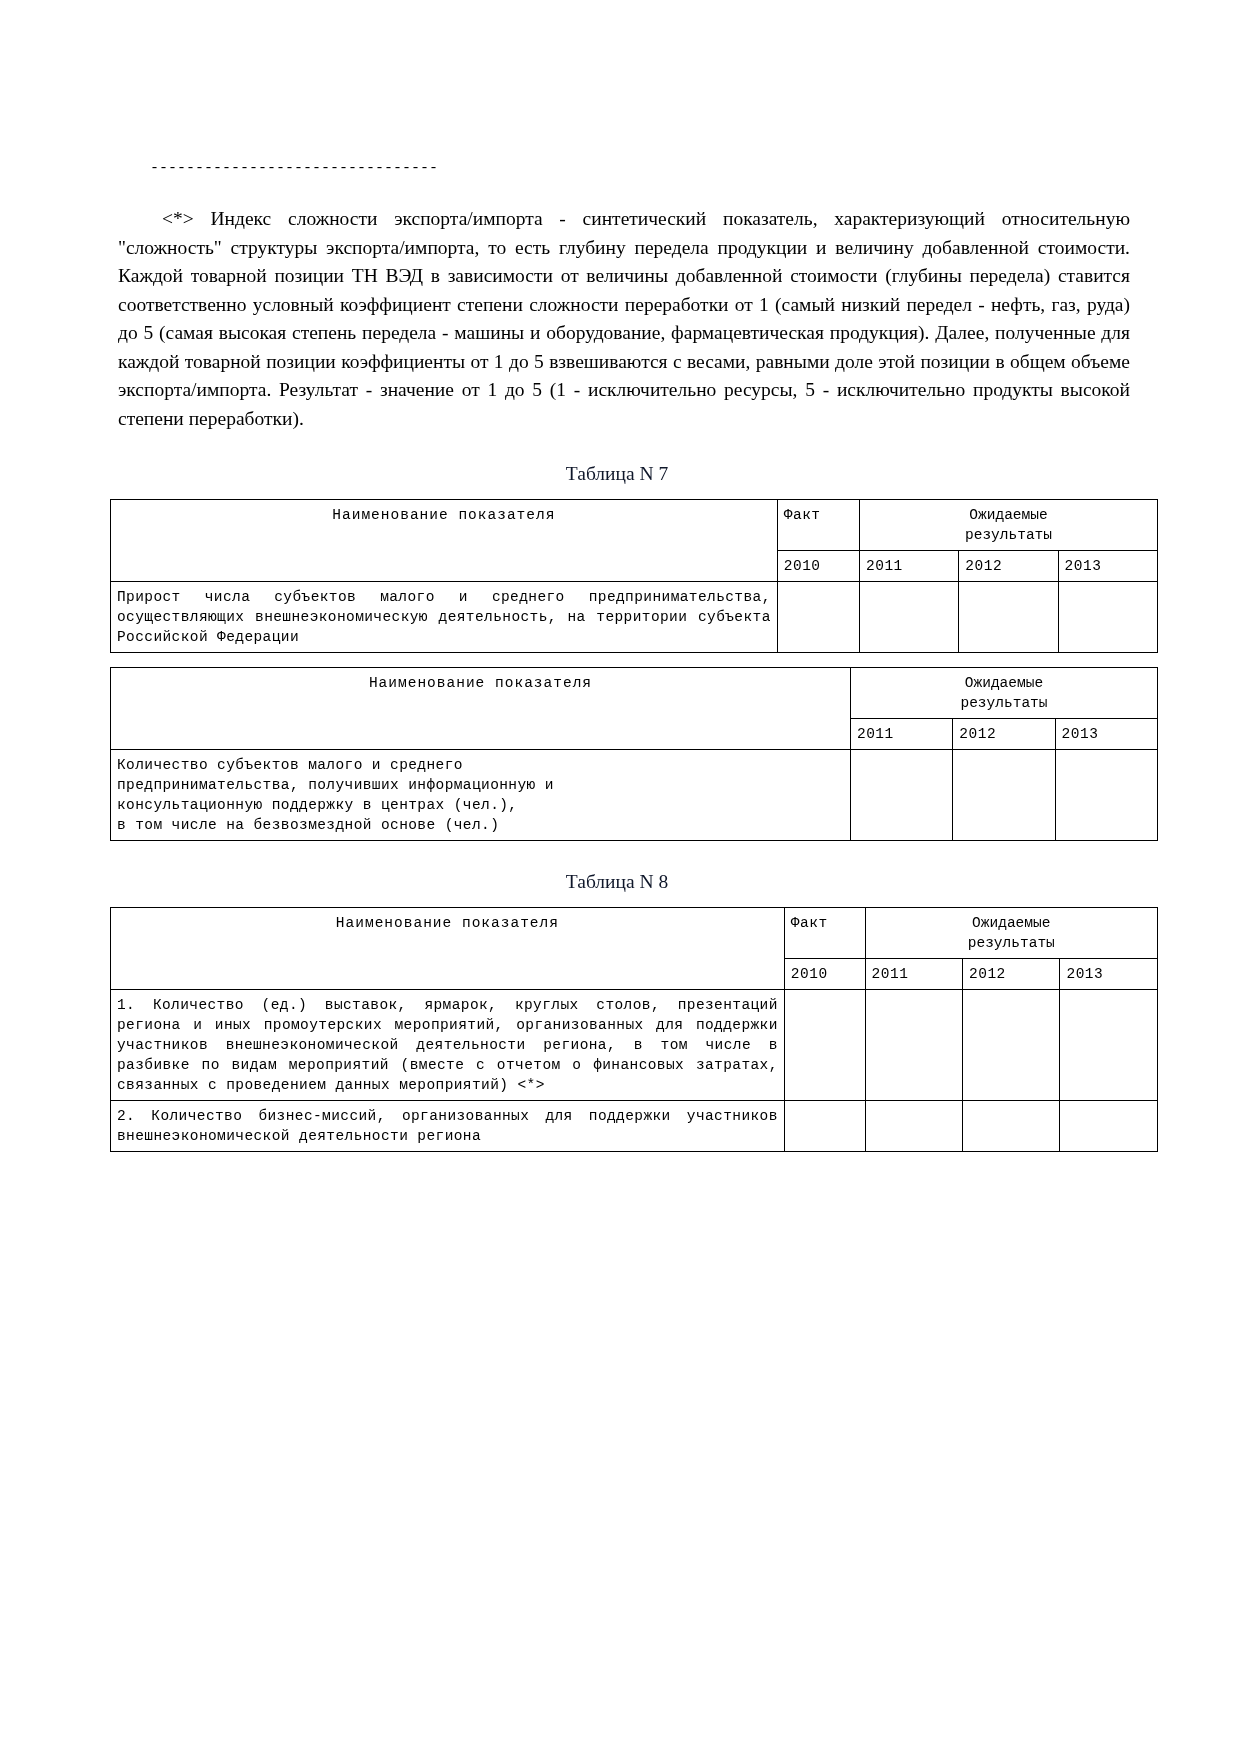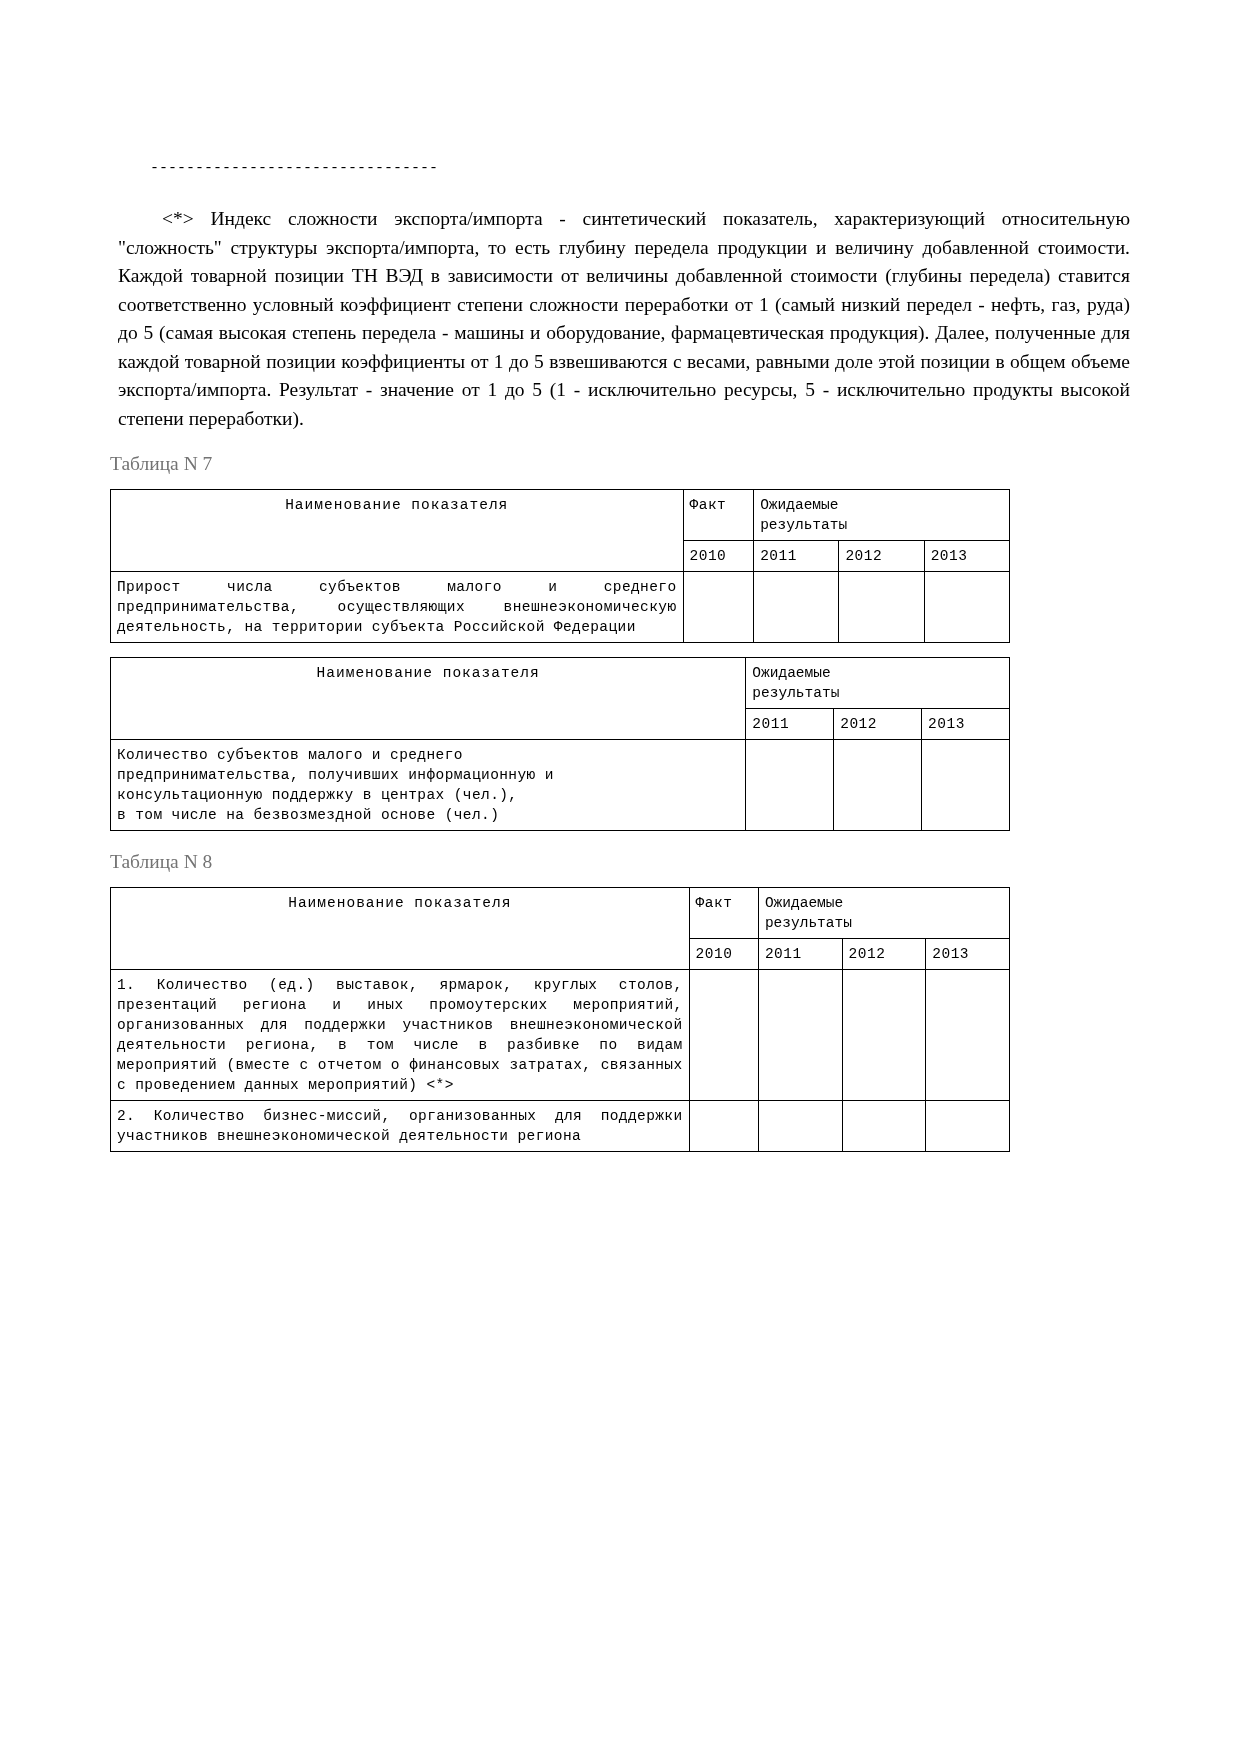--- a/index.html
+++ b/index.html
@@ -39,44 +39,44 @@
     text-align: justify;
     text-indent: 44px;
     margin-top: 28px;
     margin-left: 8px;
     margin-right: 0px;
     hyphens: none;
   }
   .table-caption {
     font-family: "Liberation Serif", serif;
     font-size: 19.5px;
-    color: #737373;
-    text-align: left;
-    margin-top: 20px;
+    color: #0f172a;
+    text-align: center;
+    margin-top: 30px;
     margin-right: 6px;
   }
   table.doc {
     border-collapse: collapse;
-    width: 900px;
+    width: 1048px;
     margin-top: 14px;
     margin-left: 0px;
     table-layout: fixed;
   }
   table.doc td, table.doc th {
     border: 1px solid #000;
     font-family: "Liberation Mono", monospace;
     font-size: 14.5px;
     color: #000;
     font-weight: normal;
     padding: 5px 6px;
     vertical-align: top;
     line-height: 20px;
   }
   td.center {
-    text-align: left;
+    text-align: center;
     vertical-align: middle;
   }
   td.headname {
     text-align: center;
     vertical-align: middle;
     letter-spacing: 1px;
   }
   td.yr {
     text-align: left;
     vertical-align: middle;

